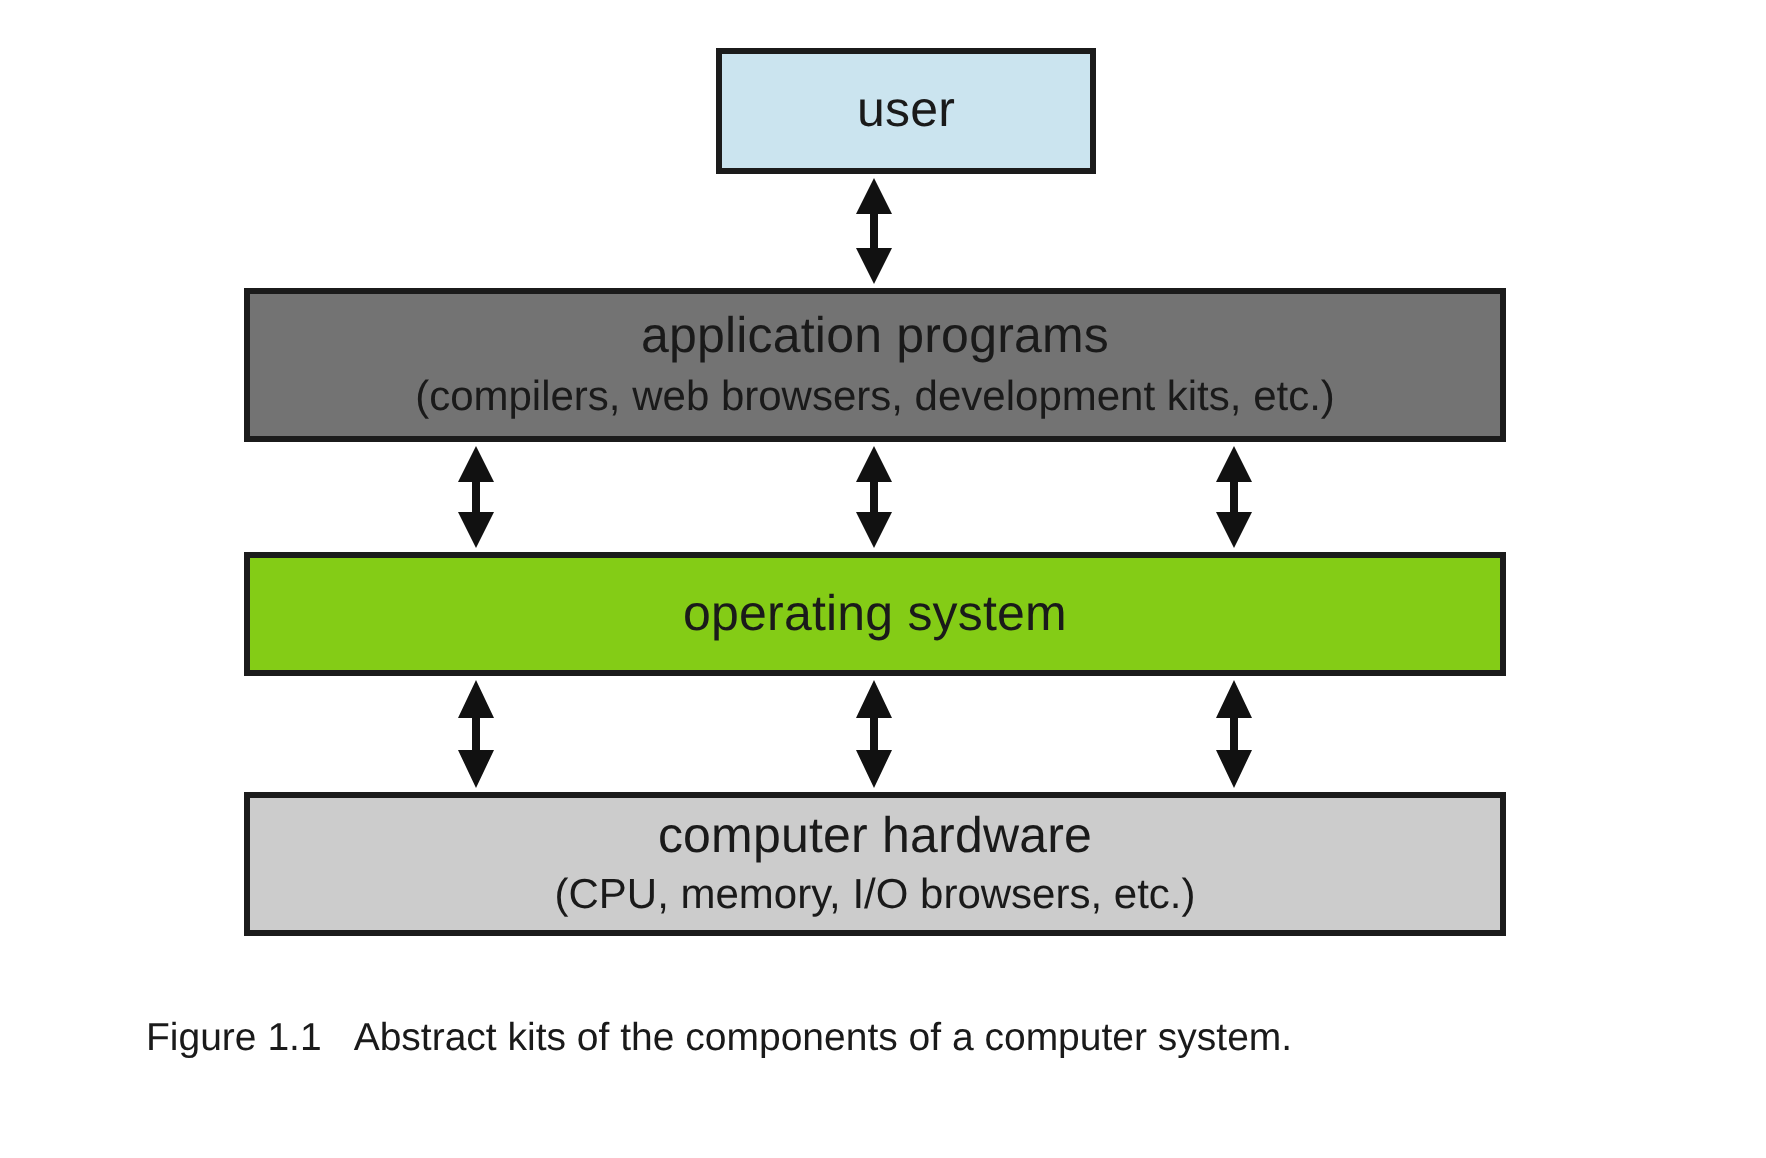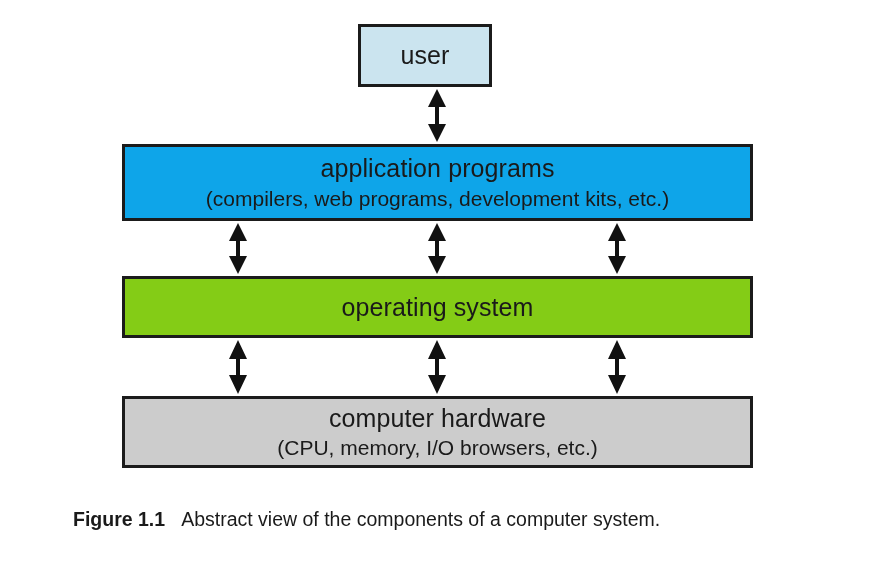--- a/index.html
+++ b/index.html
@@ -43,30 +43,30 @@
   }
   .box .sub {
     font-size: 21px;
     margin-top: 4px;
     color: #1a1a1a;
   }
 
   .box-user {
     left: 358px;
     top: 24px;
-    width: 134px;
+    width: 190px;
     height: 63px;
     background: #cbe4ef;
   }
   .box-apps {
     left: 122px;
     top: 144px;
     width: 631px;
     height: 77px;
-    background: #0ea5e9;
+    background: #737373;
   }
   .box-os {
     left: 122px;
     top: 276px;
     width: 631px;
     height: 62px;
     background: #84cc16;
   }
   .box-hw {
     left: 122px;
@@ -98,21 +98,21 @@
   .caption {
     position: absolute;
     left: 73px;
     top: 508px;
     width: 760px;
     font-size: 19.5px;
     color: #1a1a1a;
     white-space: nowrap;
   }
   .caption .fig-label {
-    font-weight: bold;
+    font-weight: normal;
   }
   .caption .fig-text {
     margin-left: 16px;
   }
 </style>
 </head>
 <body>
 
 <div class="stage">
 
@@ -121,21 +121,21 @@
   </div>
 
   <div class="arrow arrow-user">
     <svg viewBox="0 0 26 55" preserveAspectRatio="none" aria-hidden="true">
       <path d="M13 1 L22 19 L15 19 L15 36 L22 36 L13 54 L4 36 L11 36 L11 19 L4 19 Z" fill="#111111"></path>
     </svg>
   </div>
 
   <div class="box box-apps">
     <div class="title">application programs</div>
-    <div class="sub">(compilers, web programs, development kits, etc.)</div>
+    <div class="sub">(compilers, web browsers, development kits, etc.)</div>
   </div>
 
   <div class="arrow arrow-a1">
     <svg viewBox="0 0 26 53" preserveAspectRatio="none" aria-hidden="true">
       <path d="M13 1 L22 19 L15 19 L15 34 L22 34 L13 52 L4 34 L11 34 L11 19 L4 19 Z" fill="#111111"></path>
     </svg>
   </div>
   <div class="arrow arrow-a2">
     <svg viewBox="0 0 26 53" preserveAspectRatio="none" aria-hidden="true">
       <path d="M13 1 L22 19 L15 19 L15 34 L22 34 L13 52 L4 34 L11 34 L11 19 L4 19 Z" fill="#111111"></path>
@@ -166,16 +166,16 @@
       <path d="M13 1 L22 20 L15 20 L15 36 L22 36 L13 55 L4 36 L11 36 L11 20 L4 20 Z" fill="#111111"></path>
     </svg>
   </div>
 
   <div class="box box-hw">
     <div class="title">computer hardware</div>
     <div class="sub">(CPU, memory, I/O browsers, etc.)</div>
   </div>
 
   <div class="caption">
-    <span class="fig-label">Figure 1.1</span><span class="fig-text">Abstract view of the components of a computer system.</span>
+    <span class="fig-label">Figure 1.1</span><span class="fig-text">Abstract kits of the components of a computer system.</span>
   </div>
 
 </div>
 
 </body></html>

